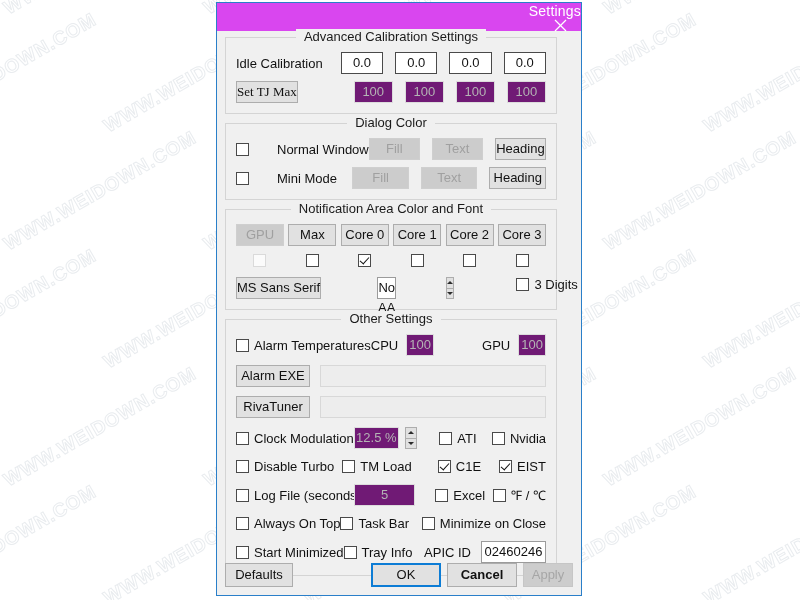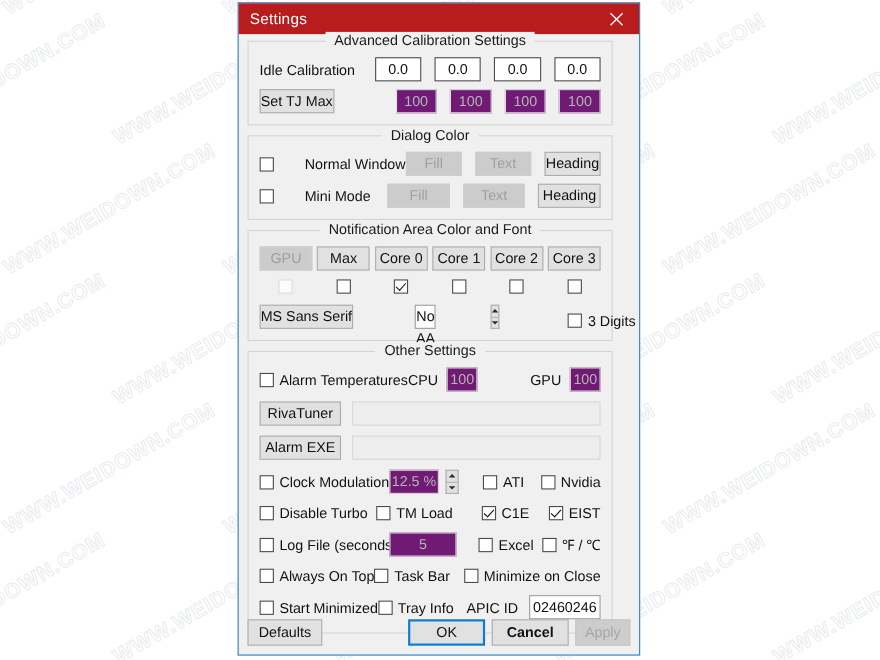--- a/index.html
+++ b/index.html
@@ -44,24 +44,25 @@
     top: 2px;
     width: 366px;
     height: 594px;
     border: 1px solid #2a7fc9;
     background: #f0f0f0;
     box-sizing: border-box;
     z-index: 5;
   }
   #title-bar {
     height: 28px;
-    background: #b91c1c;
-    display: flex;
-    align-items: center;
+    background: #d946ef;
+    display: flex;
+    align-items: flex-end;
     justify-content: space-between;
+    flex-direction: column;
   }
   #title-text {
     color: #ffffff;
     font-size: 14px;
     padding-left: 10px;
     letter-spacing: .2px;
   }
   #close-button {
     width: 42px;
     height: 28px;
@@ -218,31 +219,31 @@
     border-left: 3px solid transparent;
     border-right: 3px solid transparent;
     border-top: 3px solid #2b2b2b;
   }
 
   
   #calib-row { margin-bottom: 7px; }
   #calib-row .lbl { width: 130px; }
   .num-cell { width: 52px; margin-right: 12px; }
   .num-cell:last-child { margin-right: 0; }
-  #tj-row .btn { width: 74px; margin-right: 56px; }
+  #tj-row .btn { width: 74px; margin-right: 56px; font-family: Liberation Serif, serif; }
 
   .dc-row { margin-bottom: 7px; }
   .dc-row .cb-wrap { width: 145px; gap: 28px; }
   .dc-btn { width: 70px; margin-right: 12px; }
   .dc-btn:last-child { margin-right: 0; }
 
   #na-buttons { justify-content: space-between; margin-bottom: 8px; }
   #na-buttons .btn { width: 48px; }
   #na-checks { justify-content: space-between; margin-bottom: 10px; padding: 0 17px; }
-  #na-font-row { align-items: flex-end; gap: 44px; }
+  #na-font-row { align-items: flex-start; gap: 44px; }
   #font-name-btn { width: 172px; }
   #aa-btn { width: 58px; margin-left: 12px; }
   #aa-spinner { margin-left: 6px; }
   #digits-wrap { margin-left: 18px; }
 
   #alarm-row { margin-bottom: 9px; }
   #alarm-row .cb-wrap { width: 145px; }
   #alarm-row .lbl.sm { margin-right: 8px; }
   #alarm-row .field { width: 50px; }
   #alarm-gpu-label { margin-left: 48px; margin-right: 8px; }
@@ -438,26 +439,26 @@
             <span class="cb"></span>
             <span class="lbl">Alarm Temperatures</span>
           </div>
           <div class="lbl sm">CPU</div>
           <div class="field disabled">100</div>
           <div class="lbl" id="alarm-gpu-label">GPU</div>
           <div class="field disabled">100</div>
         </div>
 
         <div class="row path-row">
+          <div class="btn">Alarm EXE</div>
+          <div class="field blank"></div>
+        </div>
+
+        <div class="row path-row">
           <div class="btn">RivaTuner</div>
-          <div class="field blank"></div>
-        </div>
-
-        <div class="row path-row">
-          <div class="btn">Alarm EXE</div>
           <div class="field blank"></div>
         </div>
 
         <div class="row opt-row">
           <div class="cb-wrap opt-c1">
             <span class="cb"></span>
             <span class="lbl">Clock Modulation</span>
           </div>
           <div class="field disabled" id="clock-field">12.5 %</div>
           <div class="spinner" id="clock-spinner">

